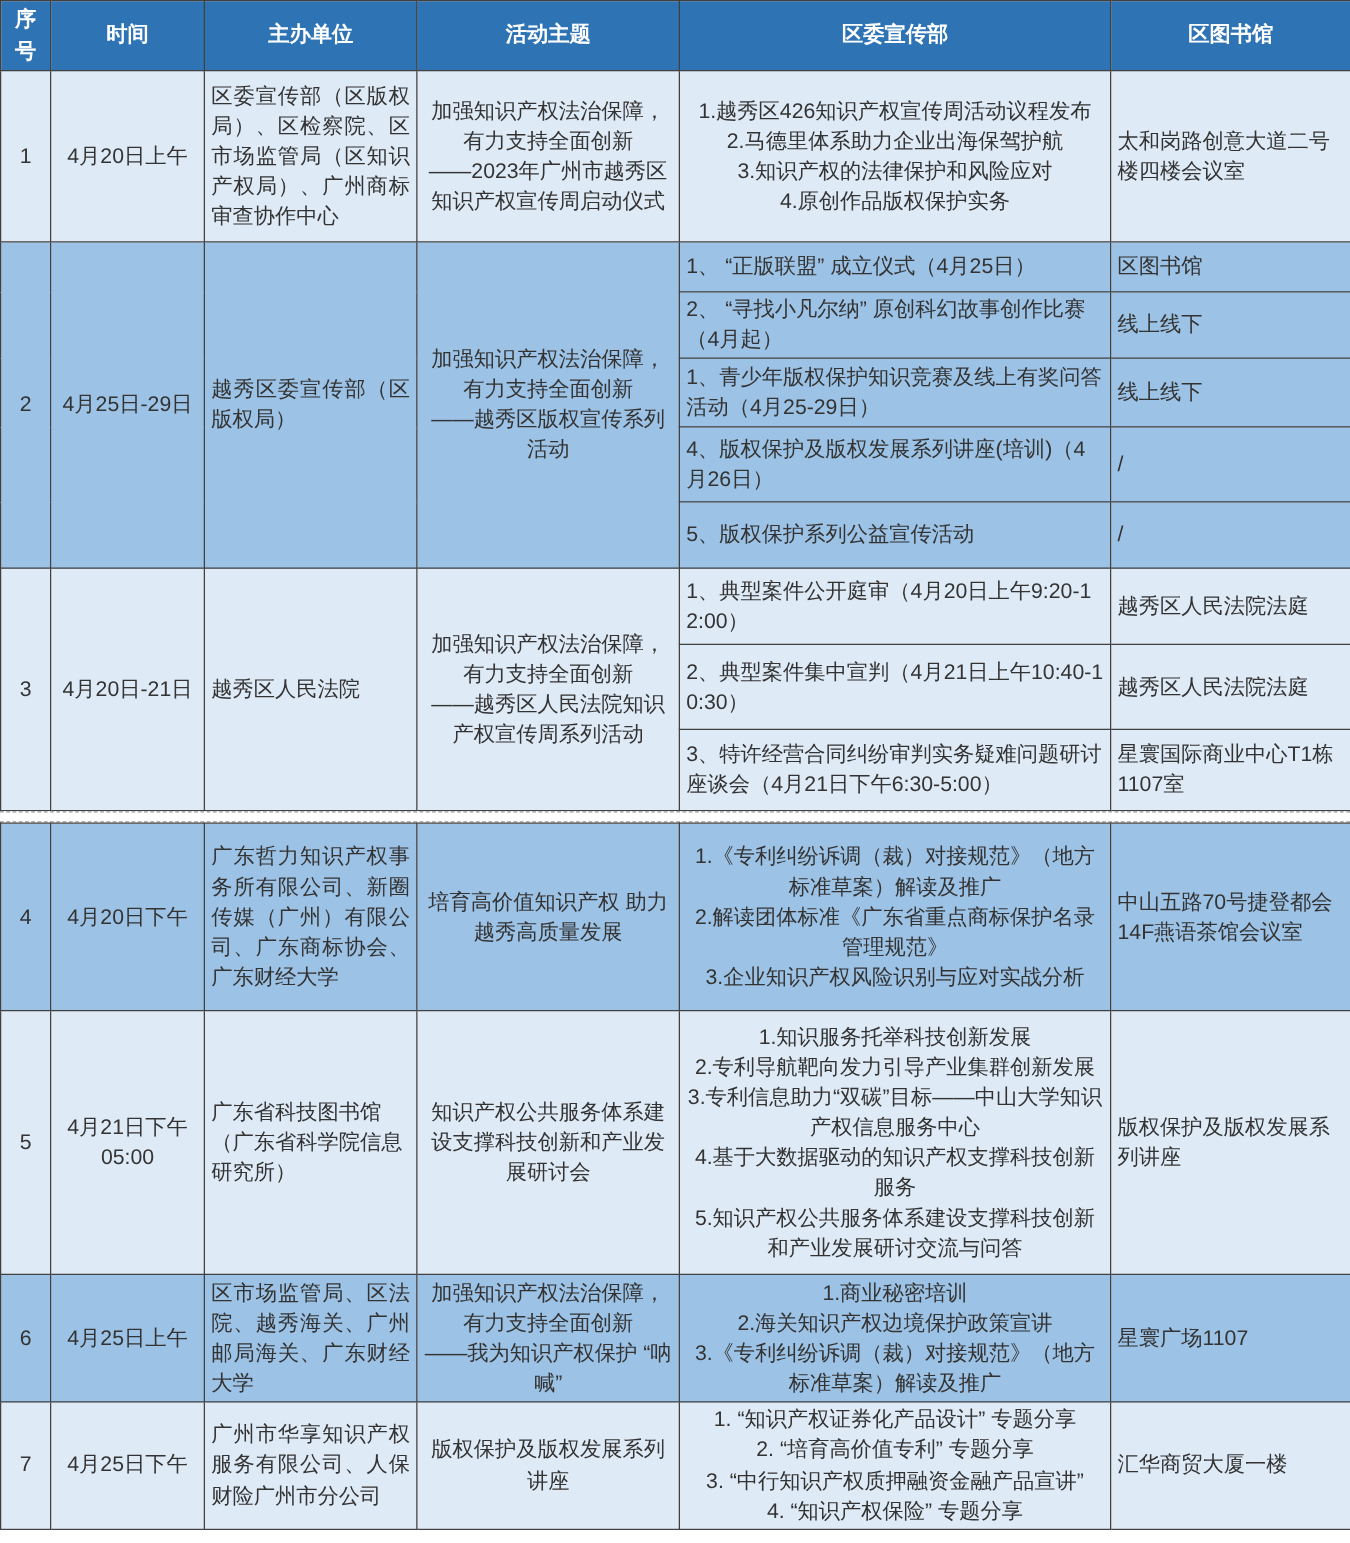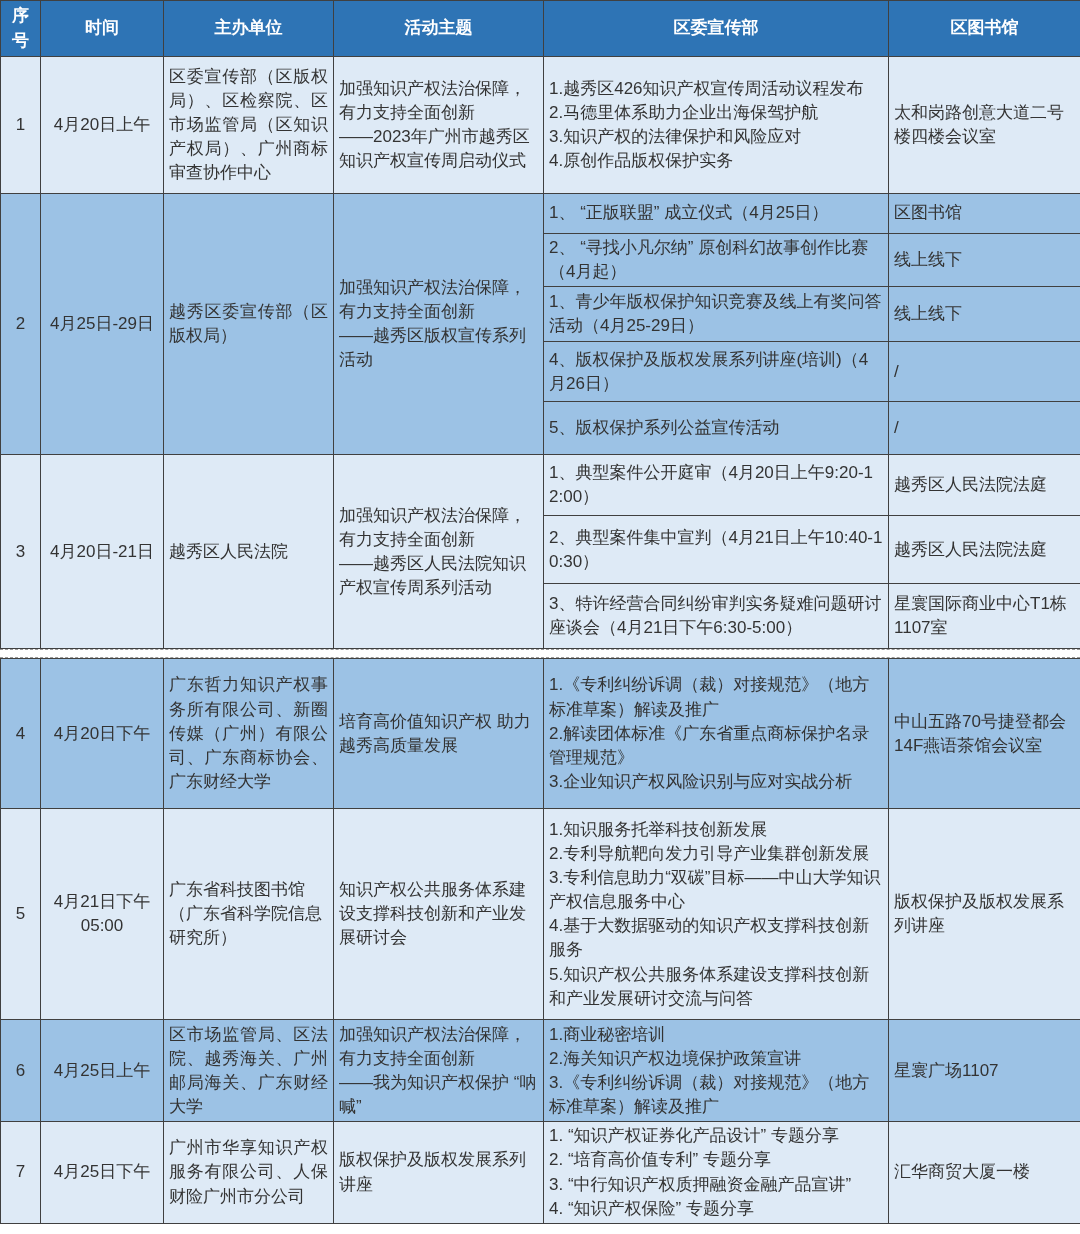--- a/index.html
+++ b/index.html
@@ -26,21 +26,21 @@
     background:#2E74B5;
     color:#ffffff;
     font-weight:bold;
     text-align:center;
     height:56px;
   }
   .light{background:#DEEAF6;}
   .mid{background:#9CC2E5;}
   .center{text-align:center;}
   .just{text-align:justify;}
-  .pre{white-space:pre-line;}
+  .pre{white-space:pre-line;text-align:center;}
   .divider{
     height:7px;
     background:#ffffff;
     border-top:1px dashed #9a9a9a;
     border-bottom:1px dashed #9a9a9a;
   }
   
   .h-r1{height:137px;}
   .h-s1{height:40px;} .h-s2{height:51px;} .h-s3{height:55px;}
   .h-s4{height:60px;} .h-s5{height:53px;}

